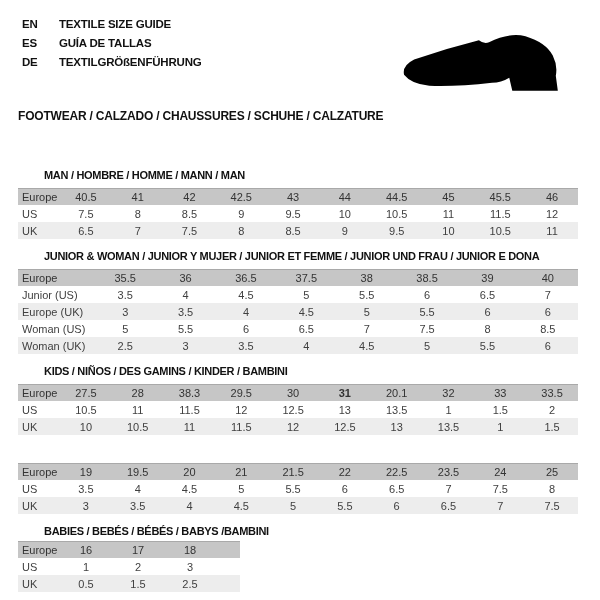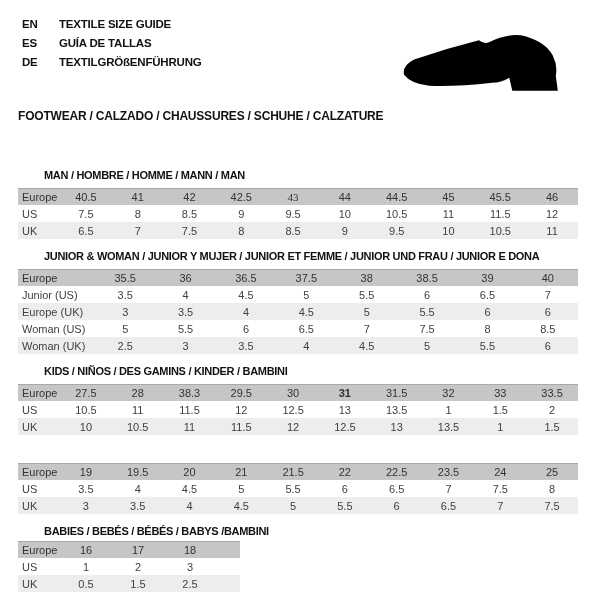--- a/index.html
+++ b/index.html
@@ -69,21 +69,21 @@
   <div class="category">FOOTWEAR / CALZADO / CHAUSSURES / SCHUHE / CALZATURE</div>
 
   <div class="section-title" style="top:169px">MAN / HOMBRE / HOMME / MANN / MAN</div>
   <div class="sizetable" style="top:188px;width:560px">
       <div class="trow thead">
         <div class="tlabel" style="width: 42px;">Europe</div>
         <div class="tcell" style="flex: 1 1 0%;">40.5</div>
         <div class="tcell" style="flex: 1 1 0%;">41</div>
         <div class="tcell" style="flex: 1 1 0%;">42</div>
         <div class="tcell" style="flex: 1 1 0%;">42.5</div>
-        <div class="tcell" style="flex: 1 1 0%; font-family: Liberation Serif, serif;">43</div>
+        <div class="tcell" style="flex: 1 1 0%;">43</div>
         <div class="tcell" style="flex: 1 1 0%;">44</div>
         <div class="tcell" style="flex: 1 1 0%;">44.5</div>
         <div class="tcell" style="flex: 1 1 0%;">45</div>
         <div class="tcell" style="flex: 1 1 0%;">45.5</div>
         <div class="tcell" style="flex: 1 1 0%;">46</div>
       </div>
       <div class="trow">
         <div class="tlabel" style="width: 42px;">US</div>
         <div class="tcell" style="flex: 1 1 0%;">7.5</div>
         <div class="tcell" style="flex: 1 1 0%;">8</div>
@@ -173,21 +173,21 @@
   <div class="section-title" style="top:365px">KIDS / NIÑOS / DES GAMINS / KINDER / BAMBINI</div>
   <div class="sizetable" style="top:384px;width:560px">
       <div class="trow thead">
         <div class="tlabel" style="width: 42px;">Europe</div>
         <div class="tcell" style="flex: 1 1 0%;">27.5</div>
         <div class="tcell" style="flex: 1 1 0%;">28</div>
         <div class="tcell" style="flex: 1 1 0%;">38.3</div>
         <div class="tcell" style="flex: 1 1 0%;">29.5</div>
         <div class="tcell" style="flex: 1 1 0%;">30</div>
         <div class="tcell" style="flex: 1 1 0%; font-weight: bold;">31</div>
-        <div class="tcell" style="flex: 1 1 0%;">31.5</div>
+        <div class="tcell" style="flex: 1 1 0%;">20.1</div>
         <div class="tcell" style="flex: 1 1 0%;">32</div>
         <div class="tcell" style="flex: 1 1 0%;">33</div>
         <div class="tcell" style="flex: 1 1 0%;">33.5</div>
       </div>
       <div class="trow">
         <div class="tlabel" style="width: 42px;">US</div>
         <div class="tcell" style="flex: 1 1 0%;">10.5</div>
         <div class="tcell" style="flex: 1 1 0%;">11</div>
         <div class="tcell" style="flex: 1 1 0%;">11.5</div>
         <div class="tcell" style="flex: 1 1 0%;">12</div>

